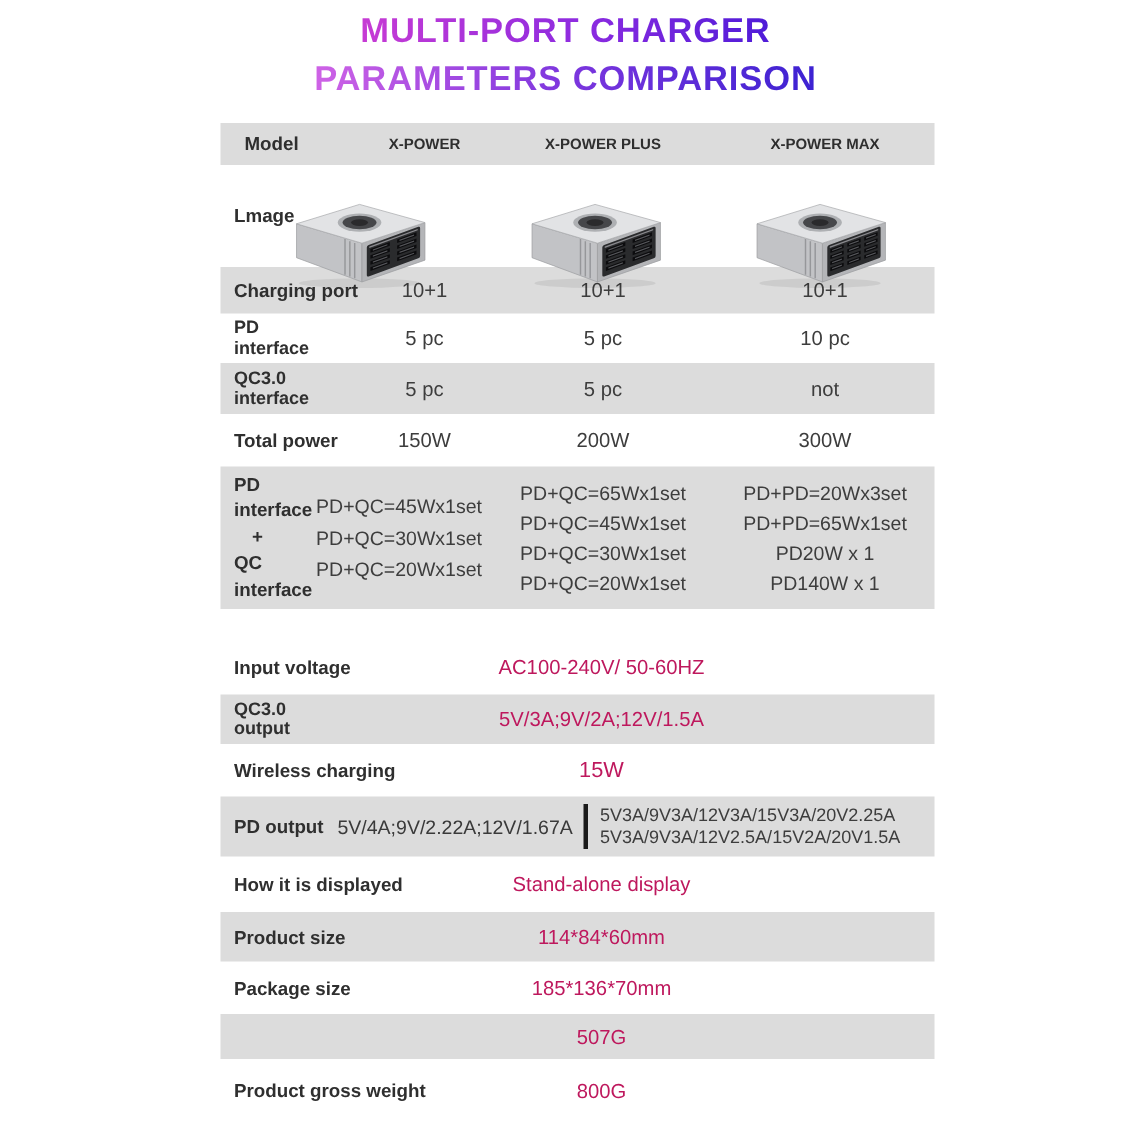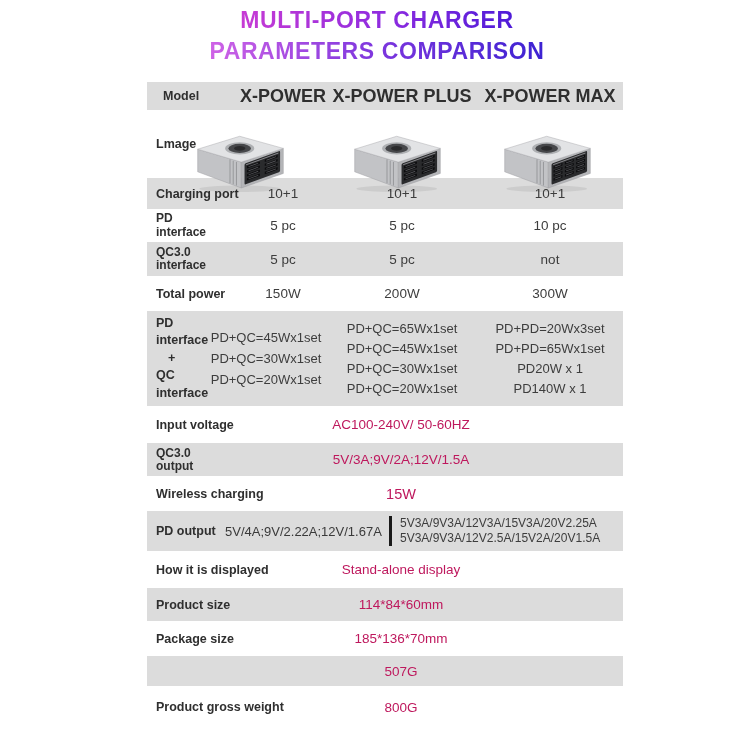--- a/index.html
+++ b/index.html
@@ -17,21 +17,21 @@
 
   
   .tbl{position:absolute;left:147px;top:82px;width:476px;}
   .row{display:grid;grid-template-columns:92px 88px 150px 146px;align-items:center;}
   .gray{background:var(--row_gray);}
   .lbl{font-size:12.5px;font-weight:bold;color:#2f2f2f;padding-left:9px;line-height:1.12;}
   .lbl2{font-size:12px;}
   .val{font-size:13.5px;color:#3d3d3d;text-align:center;white-space:nowrap;}
 
   .r-header{height:28px;}
-  .r-header .col{font-size:18px;font-weight:bold;text-align:center;color:#2f2f2f;}
+  .r-header .col{font-size:10px;font-weight:bold;text-align:center;color:#2f2f2f;}
   .r-header .lbl{padding-left:16px;}
 
   .r-image{height:68px;position:relative;}
   .r-image .lbl{position:absolute;left:0;top:50%;transform:translateY(-50%);}
   .device{position:absolute;width:105px;height:65px;top:18px;}
   .device.d1{left:41px;}.device.d2{left:198px;}.device.d3{left:348px;}
   .device .col3{display:none;}
   .device--max .col3{display:inline;}
 
   .r-charging{height:31px;}
@@ -42,21 +42,21 @@
   .r-pdqc{height:95px;grid-template-columns:58px 122px 150px 146px;}
   .r-pdqc .lbl div{line-height:17.5px;}
   .r-pdqc .plus{padding-left:12px;}
   .r-pdqc .val div{line-height:20px;font-size:13px;}
   .r-pdqc .c1 div{line-height:21px;}
 
   .fullrow{position:relative;}
   .fullrow .cval{position:absolute;left:16px;top:0;width:100%;height:100%;
                  display:flex;align-items:center;justify-content:center;
                  font-size:13.5px;color:#be185d;white-space:nowrap;}
-  .r-voltage{height:37px;display:block;}
+  .r-voltage{height:37px;display:block;margin-top:20px;}
   .r-qcout{height:33px;display:block;}
   .r-qcout .lbl{padding-top:4px;}
   .r-wireless{height:35px;display:block;}
   .r-wireless .cval{font-size:14.5px;}
 
   .r-pdout{height:40px;display:flex;align-items:center;}
   .r-pdout .lbl{width:69px;flex:none;}
   .r-pdout .v1{width:158px;flex:none;text-align:left;font-size:13px;white-space:nowrap;}
   .r-pdout .bar{width:3px;height:30px;background:#1a1a1a;flex:none;margin:0 8px 0 6px;}
   .r-pdout .v2{font-size:12px;line-height:15px;white-space:nowrap;color:#3d3d3d;}

